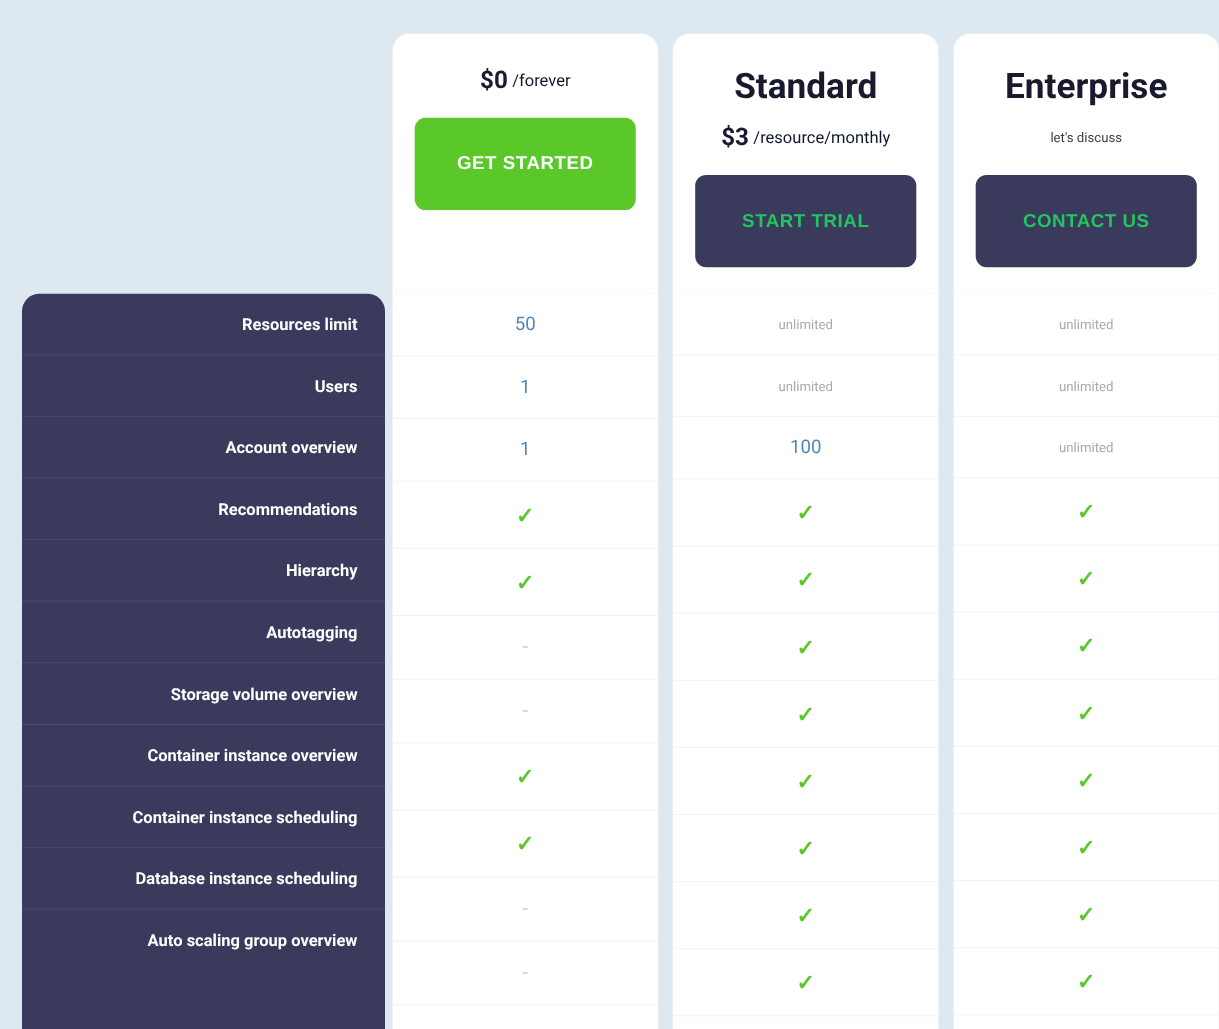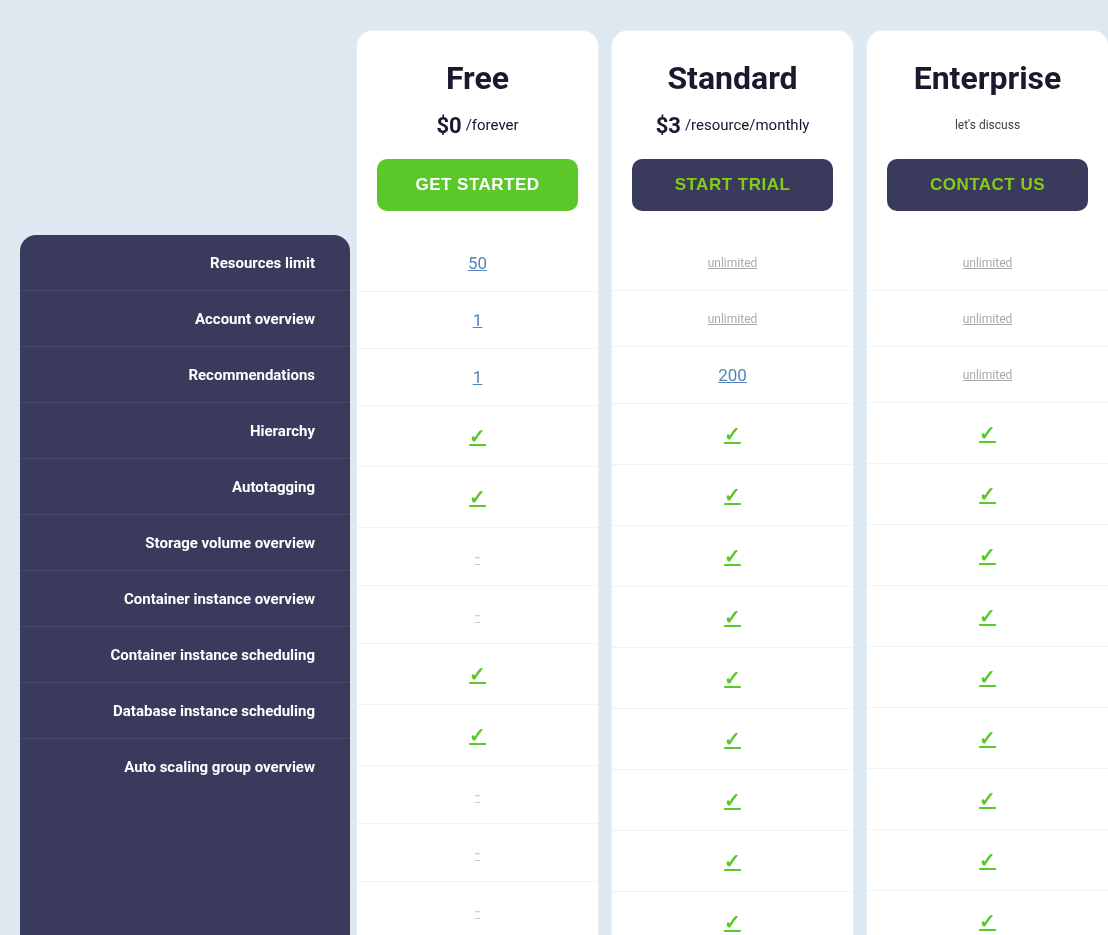--- a/index.html
+++ b/index.html
@@ -68,50 +68,50 @@
 
     .plan-price .price-text {
       font-size: 12px;
       color: #404040;
       font-style: normal;
     }
 
     .btn {
       display: block;
       width: 100%;
-      padding: 16px 10px;
+      padding: 32px 10px;
       border: none;
       border-radius: 10px;
       font-size: 17px;
       font-weight: 800;
       letter-spacing: 0.5px;
       cursor: pointer;
       text-transform: uppercase;
     }
 
     .btn-green {
       background: #5bc829;
       color: #fff;
     }
 
     .btn-dark {
       background: #3a3a5c;
-      color: #84cc16;
+      color: #22c55e;
     }
 
     
     .features-sidebar {
       background: #3a3a5c;
       border-radius: 16px;
       padding: 0;
       overflow: hidden;
     }
 
     .feature-label-row {
-      padding: 18px 35px;
+      padding: 18px 25px;
       text-align: right;
       border-bottom: 1px solid rgba(255,255,255,0.08);
     }
 
     .feature-label-row:last-child {
       border-bottom: none;
     }
 
     .feature-label {
       font-size: 15px;
@@ -131,21 +131,20 @@
     .feature-value-row {
       padding: 18px 10px;
       text-align: center;
       border-bottom: 1px solid #f0f3f6;
       font-size: 16px;
       color: #aaa;
       min-height: 56px;
       display: flex;
       align-items: center;
       justify-content: center;
-      text-decoration: underline;
     }
 
     .feature-value-row:last-child {
       border-bottom: none;
     }
 
     .feature-value-row.number-val {
       color: #5585b8;
       font-size: 17px;
     }
@@ -167,21 +166,20 @@
     }
   </style>
 </head>
 <body>
 
 <div class="pricing-table">
 
   <div class="header-spacer"></div>
 
   <div class="plan-header">
-    <div class="plan-name">Free</div>
     <div class="plan-price">
       <span class="price-amount">$0</span>
       <span class="price-sub">/forever</span>
     </div>
     <button class="btn btn-green">GET STARTED</button>
   </div>
 
   <div class="plan-header">
     <div class="plan-name">Standard</div>
     <div class="plan-price">
@@ -194,20 +192,21 @@
   <div class="plan-header">
     <div class="plan-name">Enterprise</div>
     <div class="plan-price">
       <span class="price-text">let's discuss</span>
     </div>
     <button class="btn btn-dark">CONTACT US</button>
   </div>
 
   <div class="features-sidebar" id="features-sidebar">
       <div class="feature-label-row"><span class="feature-label">Resources limit</span></div>
+      <div class="feature-label-row"><span class="feature-label">Users</span></div>
       <div class="feature-label-row"><span class="feature-label">Account overview</span></div>
       <div class="feature-label-row"><span class="feature-label">Recommendations</span></div>
       <div class="feature-label-row"><span class="feature-label">Hierarchy</span></div>
       <div class="feature-label-row"><span class="feature-label">Autotagging</span></div>
       <div class="feature-label-row"><span class="feature-label">Storage volume overview</span></div>
       <div class="feature-label-row"><span class="feature-label">Container instance overview</span></div>
       <div class="feature-label-row"><span class="feature-label">Container instance scheduling</span></div>
       <div class="feature-label-row"><span class="feature-label">Database instance scheduling</span></div>
       <div class="feature-label-row"><span class="feature-label">Auto scaling group overview</span></div>
     </div>
@@ -223,21 +222,21 @@
       <div class="feature-value-row check-val">✓</div>
       <div class="feature-value-row check-val">✓</div>
       <div class="feature-value-row dash-val">-</div>
       <div class="feature-value-row dash-val">-</div>
       <div class="feature-value-row dash-val">-</div>
     </div>
 
   <div class="plan-column" id="col-standard">
       <div class="feature-value-row unlimited-val">unlimited</div>
       <div class="feature-value-row unlimited-val">unlimited</div>
-      <div class="feature-value-row number-val">200</div>
+      <div class="feature-value-row number-val">100</div>
       <div class="feature-value-row check-val">✓</div>
       <div class="feature-value-row check-val">✓</div>
       <div class="feature-value-row check-val">✓</div>
       <div class="feature-value-row check-val">✓</div>
       <div class="feature-value-row check-val">✓</div>
       <div class="feature-value-row check-val">✓</div>
       <div class="feature-value-row check-val">✓</div>
       <div class="feature-value-row check-val">✓</div>
       <div class="feature-value-row check-val">✓</div>
     </div>

